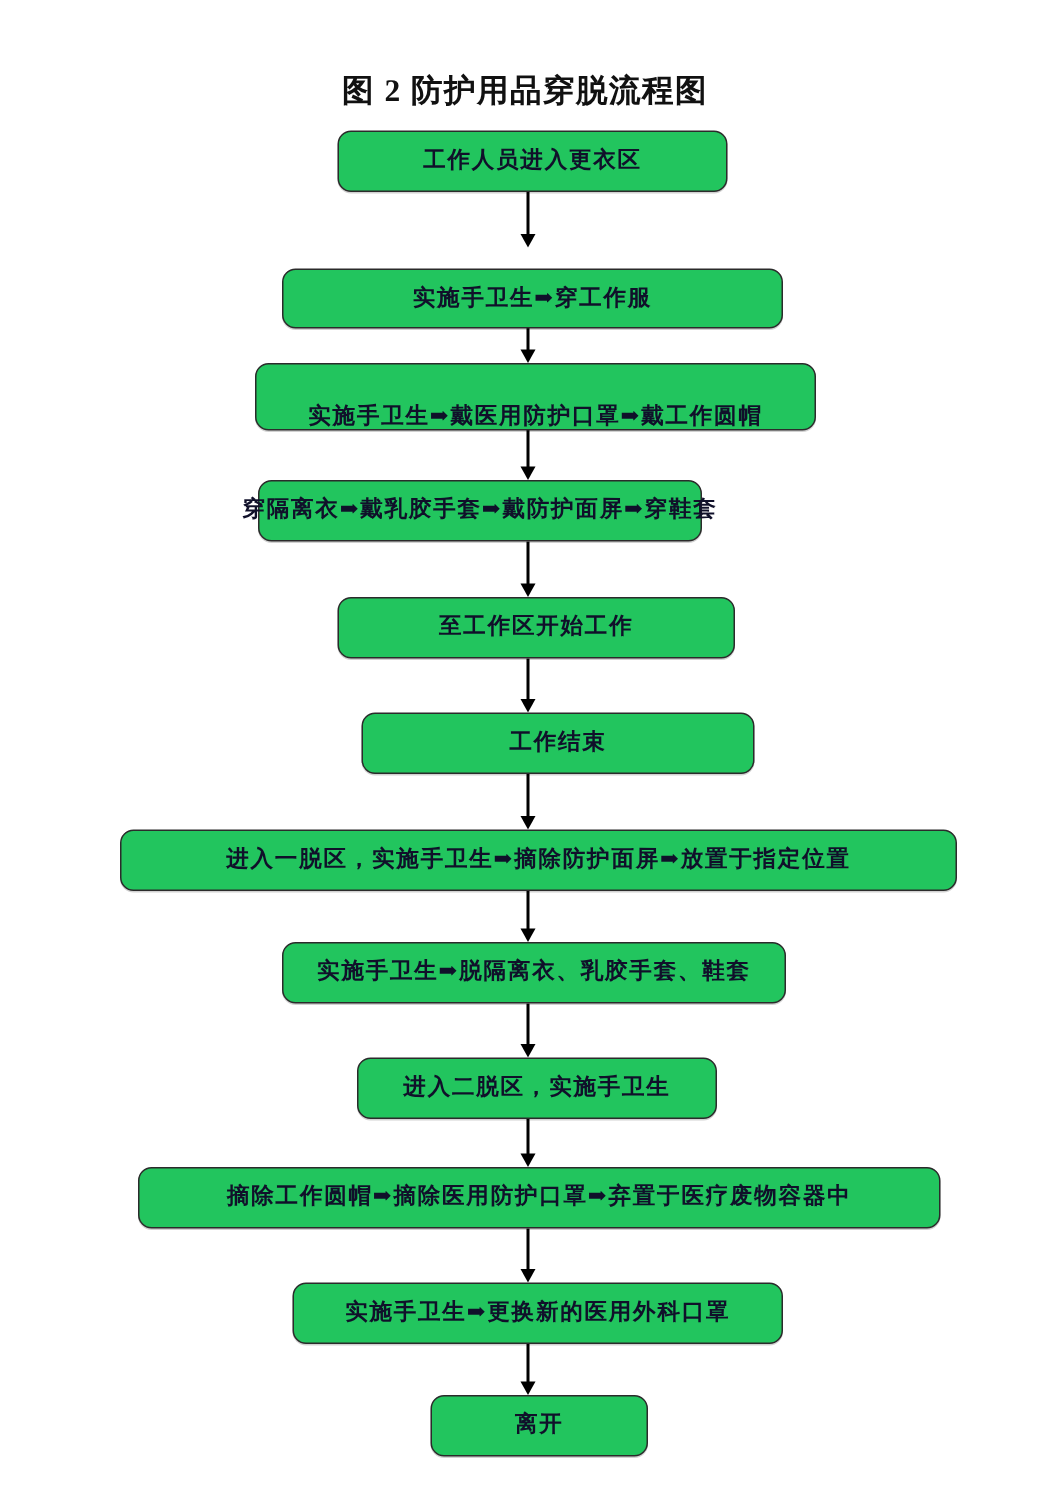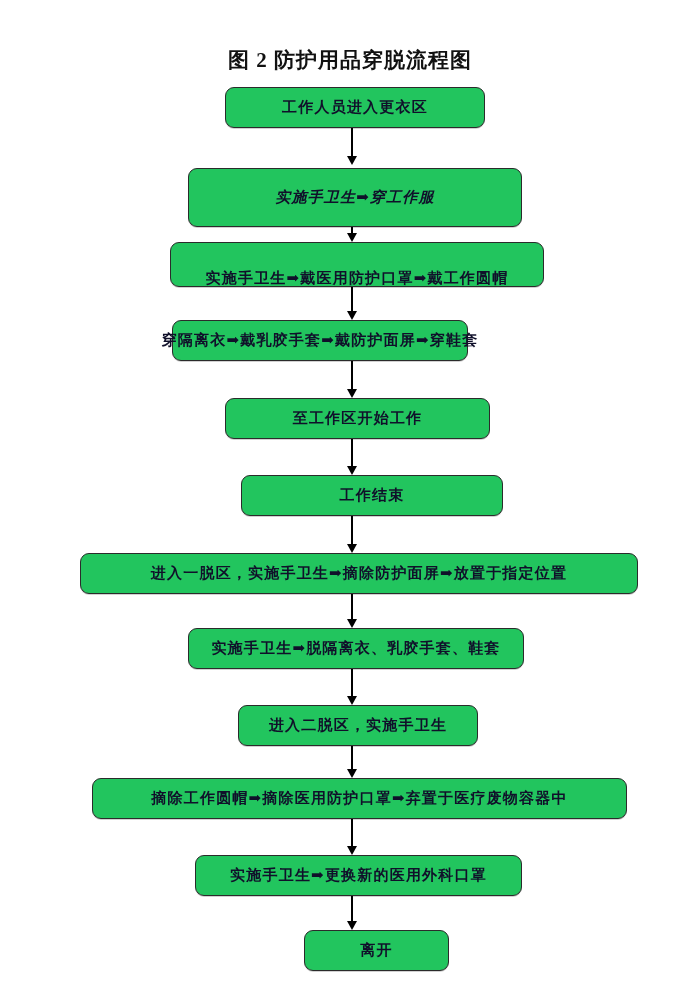--- a/index.html
+++ b/index.html
@@ -120,21 +120,21 @@
       <div class="stem"></div>
       <div class="head"></div>
     </div>
     <div class="connector" style="left: 345px; top: 896px; height: 34px;">
       <div class="stem"></div>
       <div class="head"></div>
     </div>
     <div class="node" style="left: 225px; top: 87px; width: 260px; height: 41px;">
       <span class="node-label">工作人员进入更衣区</span>
     </div>
-    <div class="node" style="left: 188px; top: 168px; width: 334px; height: 59px; font-style: italic;">
+    <div class="node" style="left: 188px; top: 179px; width: 334px; height: 40px;">
       <span class="node-label">实施手卫生➡穿工作服</span>
     </div>
     <div class="node" style="left: 170px; top: 242px; width: 374px; height: 45px; align-items: flex-end;">
       <span class="node-label">实施手卫生➡戴医用防护口罩➡戴工作圆帽</span>
     </div>
     <div class="node" style="left: 172px; top: 320px; width: 296px; height: 41px;">
       <span class="node-label">穿隔离衣➡戴乳胶手套➡戴防护面屏➡穿鞋套</span>
     </div>
     <div class="node" style="left: 225px; top: 398px; width: 265px; height: 41px;">
       <span class="node-label">至工作区开始工作</span>
@@ -150,16 +150,16 @@
     </div>
     <div class="node" style="left: 238px; top: 705px; width: 240px; height: 41px;">
       <span class="node-label">进入二脱区，实施手卫生</span>
     </div>
     <div class="node" style="left: 92px; top: 778px; width: 535px; height: 41px;">
       <span class="node-label">摘除工作圆帽➡摘除医用防护口罩➡弃置于医疗废物容器中</span>
     </div>
     <div class="node" style="left: 195px; top: 855px; width: 327px; height: 41px;">
       <span class="node-label">实施手卫生➡更换新的医用外科口罩</span>
     </div>
-    <div class="node" style="left: 304px; top: 930px; width: 145px; height: 41px;">
+    <div class="node" style="left: 287px; top: 930px; width: 145px; height: 41px;">
       <span class="node-label">离开</span>
     </div>
   </div>
 
 </body></html>

